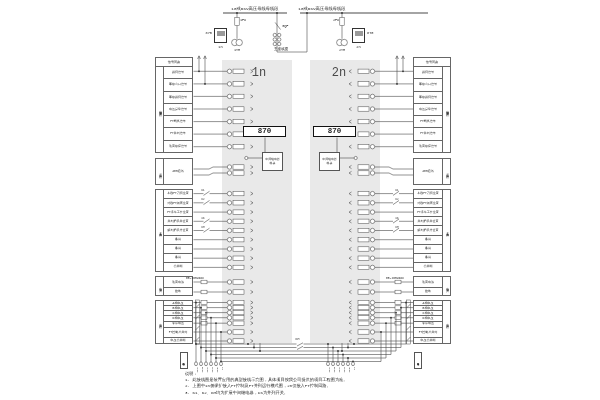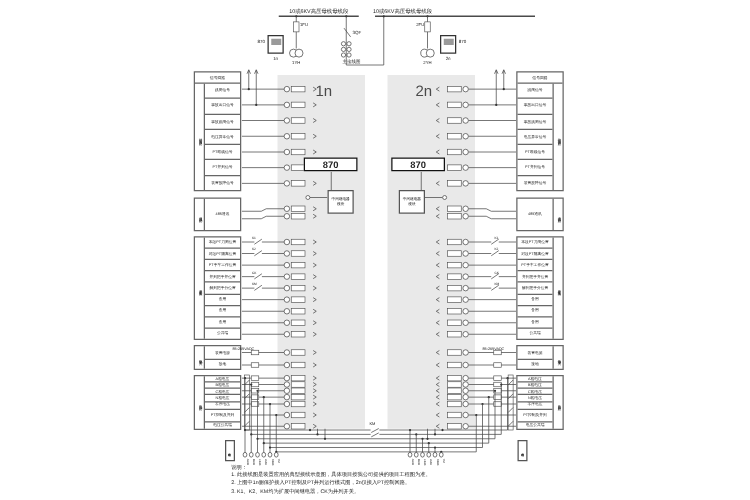--- a/index.html
+++ b/index.html
@@ -1,17 +1,17 @@
 <!DOCTYPE html>
 <html><head>
 <meta charset="utf-8">
 <style>
   html,body{margin:0;padding:0;background:#fff;}
   #stage{position:relative;width:480px;height:400px;background:#fff;overflow:hidden;
-         font-family:Liberation Sans, sans-serif;color:#222;}
+         font-family:Liberation Mono, monospace;color:#222;}
   #wires{position:absolute;left:0;top:0;width:600px;height:400px;}
   .t{position:absolute;white-space:nowrap;color:#222;}
   .ctr{text-align:center;}
   .box{position:absolute;background:#fff;border:0.6px solid #333;box-sizing:border-box;}
   .mod870{position:absolute;background:#fff;border:1.1px solid #111;box-sizing:border-box;
           font-size:7.5px;font-weight:bold;text-align:center;}
   .relaybox{position:absolute;background:#fff;border:0.5px solid #555;box-sizing:border-box;
             font-size:2.9px;line-height:1.15;text-align:center;white-space:normal;
             display:flex;align-items:center;justify-content:center;padding:1px;}
   .screen{position:absolute;background:#9a9a9a;}

